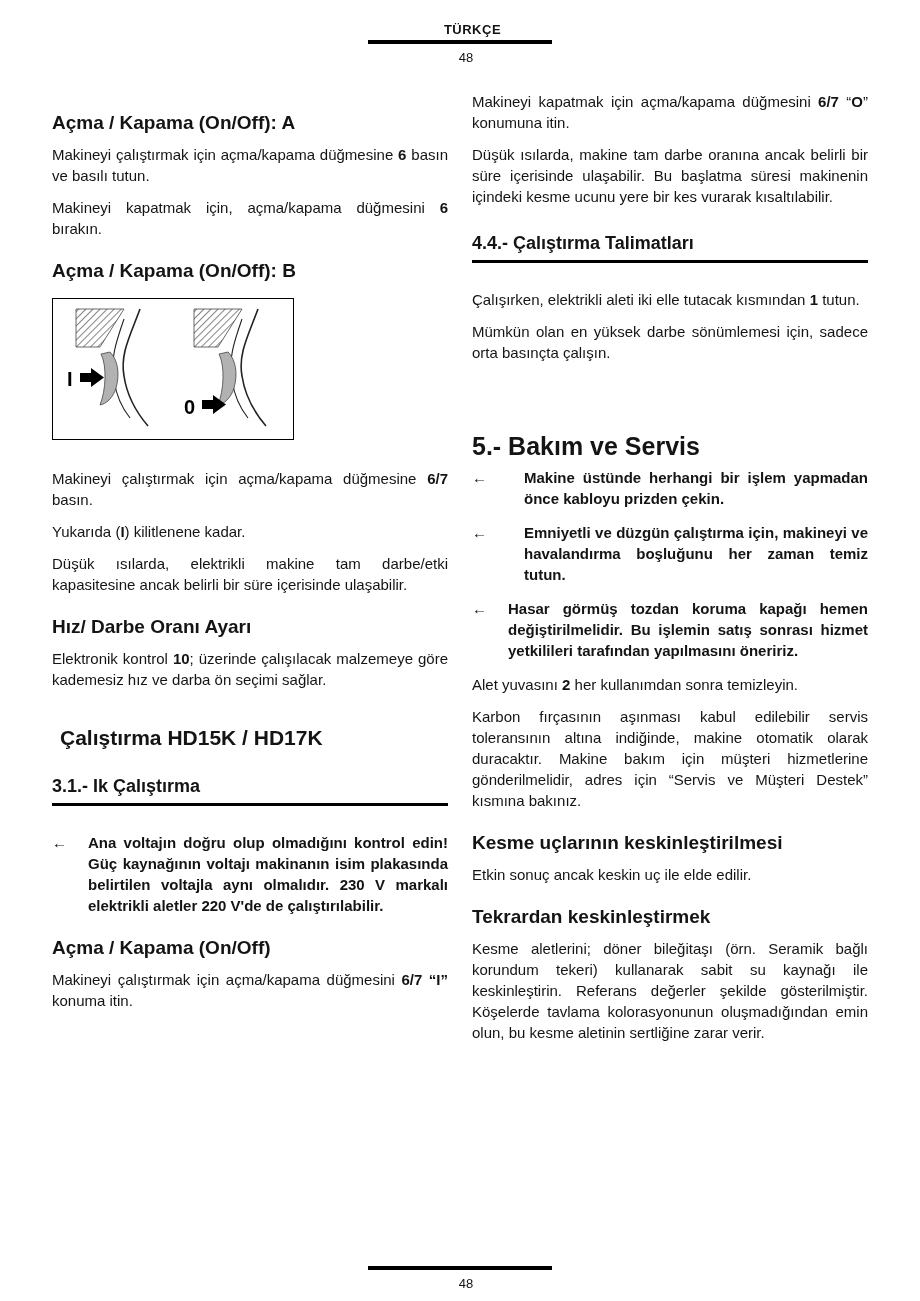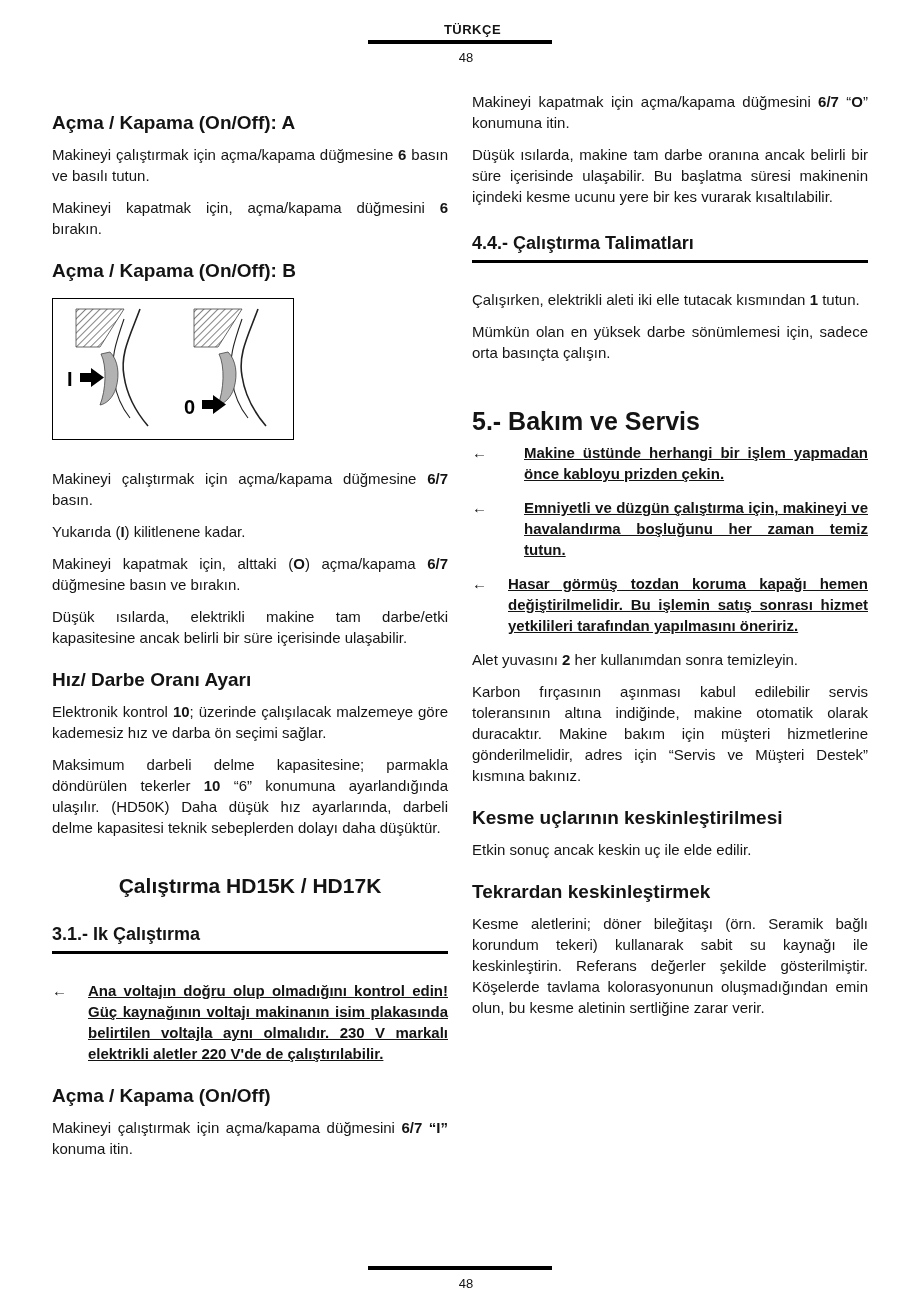--- a/index.html
+++ b/index.html
@@ -17,28 +17,28 @@
   .page-num { font-size: 13px; margin-top: 6px; margin-left: 12px; }
 
   .columns { display: flex; gap: 24px; padding: 0 52px; margin-top: 26px; align-items: flex-start; }
   .col { flex: 1; min-width: 0; }
 
   .p { font-size: 15px; line-height: 1.4; text-align: justify; margin-bottom: 11px; }
   .b { font-weight: bold; }
 
   .h3 { font-size: 19px; font-weight: bold; margin: 21px 0 10px; }
   .h2u { font-size: 18px; font-weight: bold; border-bottom: 3px solid #000; padding-bottom: 6px; margin: 26px 0 26px; }
-  .title-md { font-size: 21px; font-weight: bold; margin: 36px 8px 2px; text-align: center; }
-  .title-lg { font-size: 25px; font-weight: bold; margin: 44px 0 6px; }
+  .title-md { font-size: 21px; font-weight: bold; margin: 36px 8px 2px; }
+  .title-lg { font-size: 25px; font-weight: bold; margin: 69px 0 6px; }
 
   .arrow { display: flex; font-size: 15px; line-height: 1.4; font-weight: bold; margin-bottom: 13px; }
   .arrow-glyph { flex: 0 0 30px; }
   .arrow.wide .arrow-glyph { flex-basis: 52px; }
   .arrow:not(.wide) .arrow-glyph { flex-basis: 36px; }
-  .arrow-text { flex: 1; text-align: justify; text-decoration: underline; }
+  .arrow-text { flex: 1; text-align: justify; }
 
   .figure {
     width: 242px; height: 142px;
     border: 1px solid #000;
     margin: 16px 0 28px;
     padding: 7px;
     background: #fff;
   }
 
   .footer { position: absolute; left: 0; right: 0; bottom: 10px; text-align: center; }
@@ -81,25 +81,23 @@
         <path d="M80,3 C70,30 60,48 64,70 C67,90 76,106 88,120" fill="none" stroke="#222" stroke-width="1.6"></path>
         <path d="M64,13 C56,36 50,54 54,74 C56,88 62,102 70,112" fill="none" stroke="#222" stroke-width="1.1"></path>
         <path d="M50,46 C58,54 60,68 56,82 C53,92 46,98 40,99 C46,84 47,60 41,48 Z" fill="#b2b2b2" stroke="#444" stroke-width="0.8"></path>
         <text x="6" y="108" font-size="20" font-weight="bold" fill="#000">0</text>
         <path d="M24,94 h11 v-5 l13,9.5 -13,9.5 v-5 h-11 z" fill="#000"></path>
       </g>
     </svg>
   </div>
 <div class="p"><span>Makineyi çalıştırmak için açma/kapama düğmesine </span><span class="b">6/7</span><span> basın.</span></div>
         <div class="p"><span>Yukarıda (</span><span class="b">I</span><span>) kilitlenene kadar.</span></div>
-        <div class="p"><span>Makineyi kapatmak için, alttaki (</span><span class="b">O</span><span>) açma/kapama </span><span class="b">6/7</span><span> düğmesine basın ve bırakın.</span></div>
         <div class="p"><span>Düşük ısılarda, elektrikli makine tam darbe/etki kapasitesine ancak belirli bir süre içerisinde ulaşabilir.</span></div>
         <div class="h3"><span>Hız/ Darbe Oranı Ayarı</span></div>
         <div class="p"><span>Elektronik kontrol </span><span class="b">10</span><span>; üzerinde çalışılacak malzemeye göre kademesiz hız ve darba ön seçimi sağlar.</span></div>
-        <div class="p"><span>Maksimum darbeli delme kapasitesine; parmakla döndürülen tekerler </span><span class="b">10</span><span> “6” konumuna ayarlandığında ulaşılır. (HD50K) Daha düşük hız ayarlarında, darbeli delme kapasitesi teknik sebeplerden dolayı daha düşüktür.</span></div>
         <div class="title-md"><span>Çalıştırma HD15K / HD17K</span></div>
         <div class="h2u"><span>3.1.-  Ik Çalıştırma</span></div>
         <div class="arrow">
           <span class="arrow-glyph">←</span>
           <span class="arrow-text"><span class="b">Ana voltajın doğru olup olmadığını kontrol edin!  Güç kaynağının voltajı makinanın isim plakasında belirtilen voltajla aynı olmalıdır. 230 V markalı elektrikli aletler 220 V'de de çalıştırılabilir.</span></span>
         </div>
         <div class="h3"><span>Açma / Kapama (On/Off)</span></div>
         <div class="p"><span>Makineyi çalıştırmak için açma/kapama düğmesini </span><span class="b">6/7 “I”</span><span> konuma itin.</span></div>
       </div>
     <div class="col" id="col-right">

